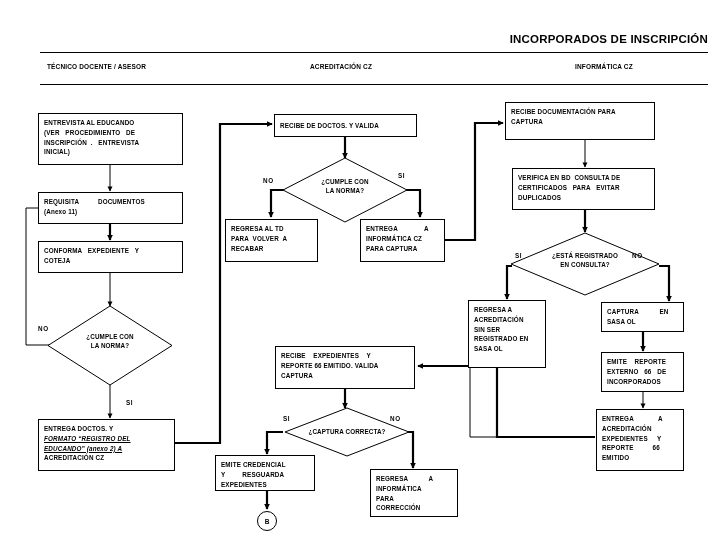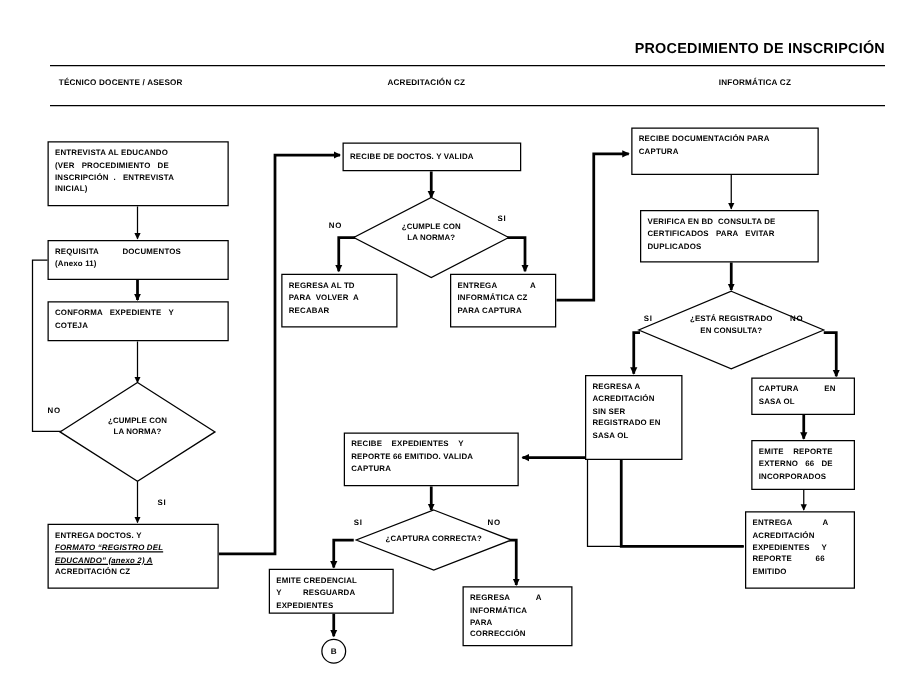--- a/index.html
+++ b/index.html
@@ -118,21 +118,21 @@
   }
   #wires line, #wires polyline { stroke: #000; fill: none; }
   #wires .thin { stroke-width: 1; }
   #wires .thick { stroke-width: 2.2; }
 </style>
 </head>
 <body>
 
 <div id="page">
 
-  <div id="doc-title">PROCEDIMIENTO DE INSCRIPCIÓN</div>
+  <div id="doc-title">INCORPORADOS DE INSCRIPCIÓN</div>
   <div class="rule" id="rule-top"></div>
   <div class="rule" id="rule-bot"></div>
 
   <div class="col-head" id="col-head-0">TÉCNICO DOCENTE / ASESOR</div>
   <div class="col-head" id="col-head-1">ACREDITACIÓN CZ</div>
   <div class="col-head" id="col-head-2">INFORMÁTICA CZ</div>
 
   <svg id="wires" viewBox="0 0 720 540" width="720" height="540">
     <defs>
       <marker id="ahThick" markerWidth="7" markerHeight="7" refX="5.2" refY="3.5" orient="auto" markerUnits="userSpaceOnUse">

